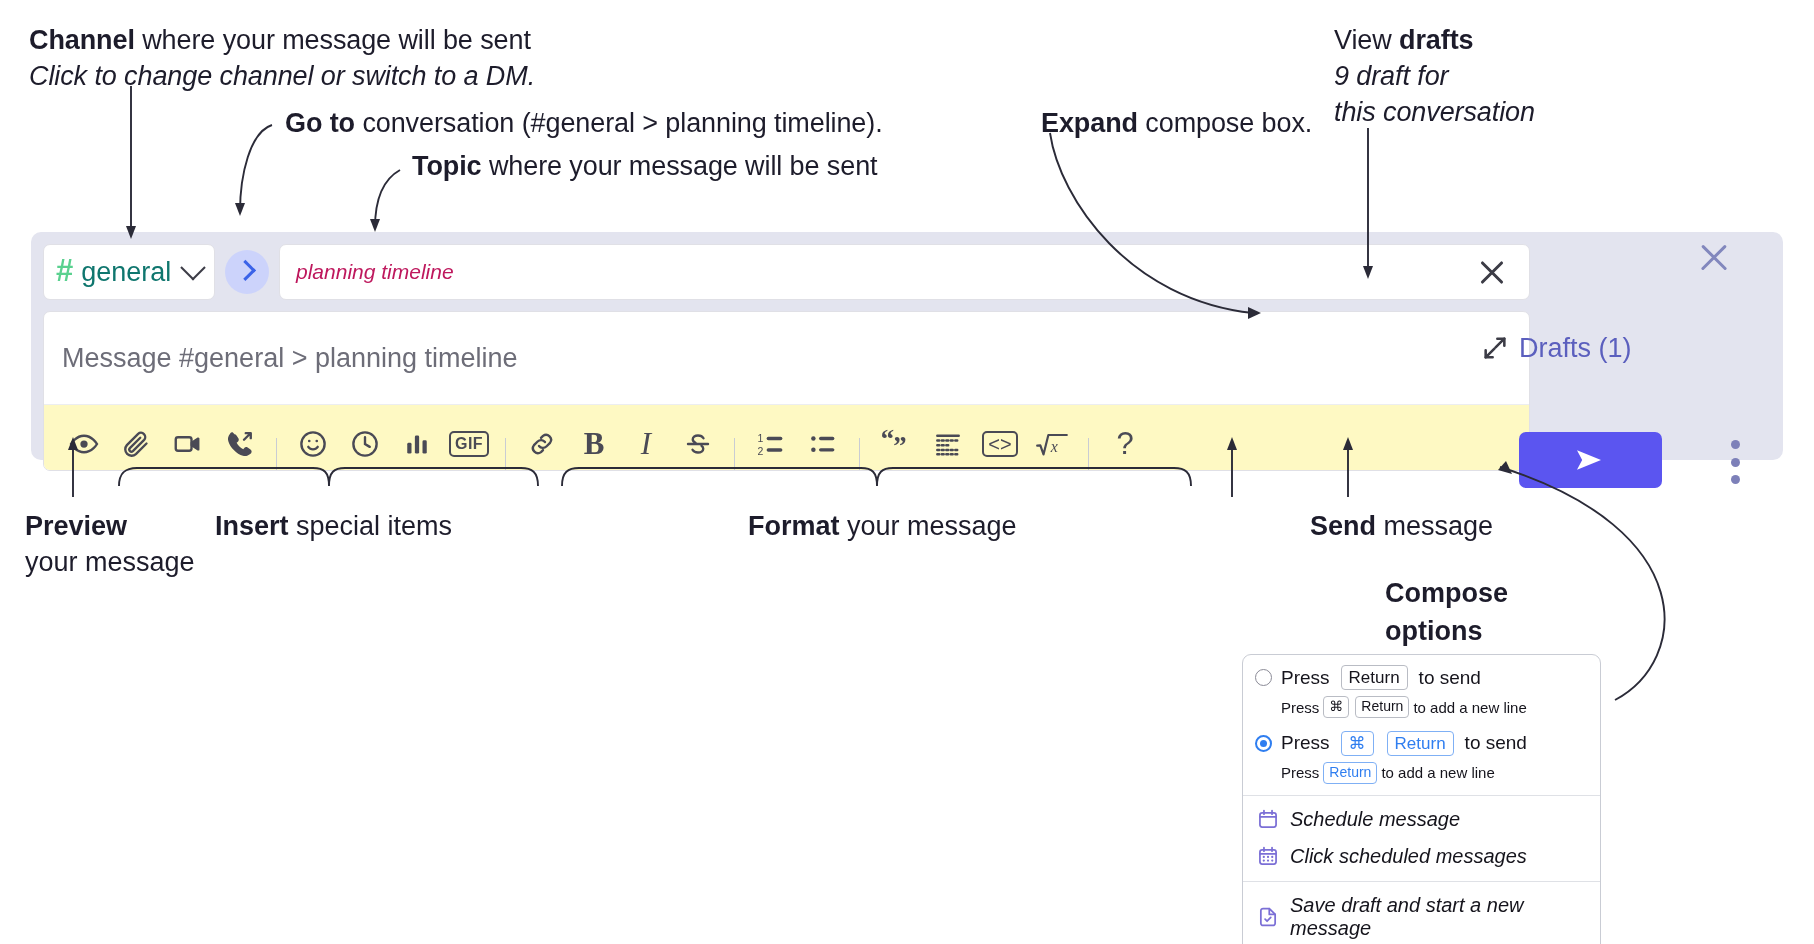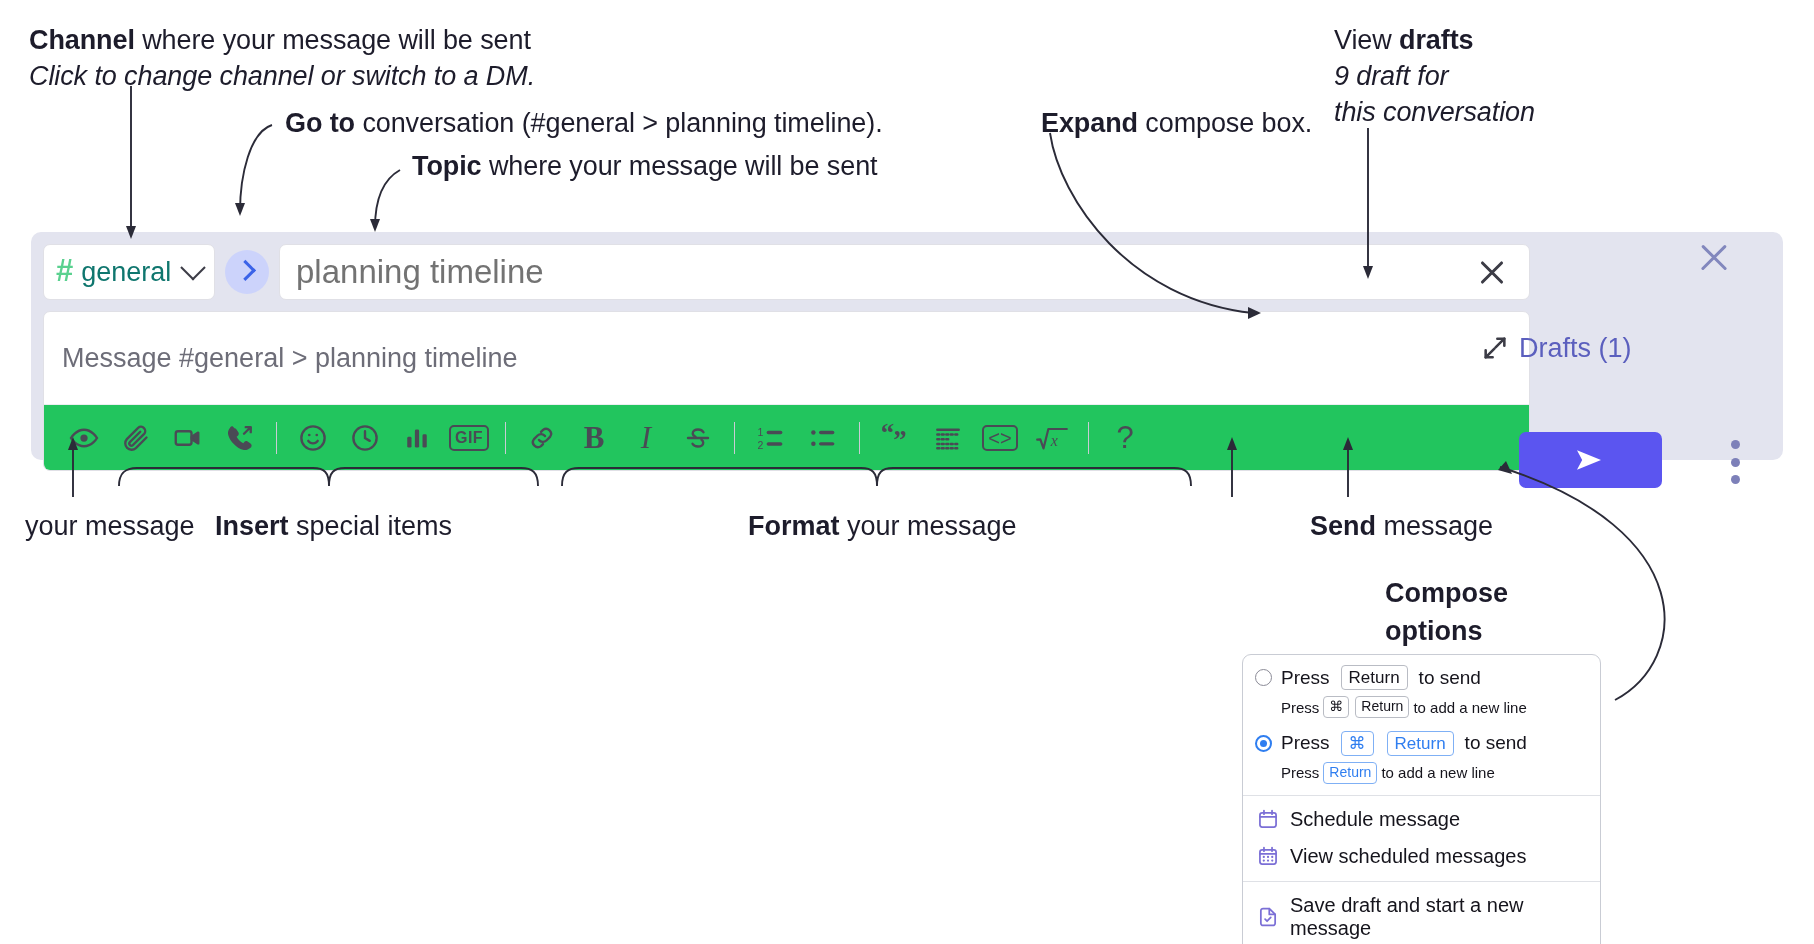--- a/index.html
+++ b/index.html
@@ -42,39 +42,39 @@
   .chev{width:16px;height:16px;border-right:2.6px solid #3c3c46;border-bottom:2.6px solid #3c3c46;transform:rotate(45deg) translate(-3px,-3px);}
   .goto-btn{
     width:44px;height:44px;border-radius:50%;background:#ccd3fb;
     display:flex;align-items:center;justify-content:center;flex:none;
   }
   .goto-chev{width:12px;height:12px;border-right:3.2px solid #3b63e8;border-top:3.2px solid #3b63e8;transform:rotate(45deg) translateX(-3px);}
   .topic-field{
     flex:1;height:56px;background:#ffffff;border:1px solid #e0e0e6;border-radius:7px;
     display:flex;align-items:center;padding:0 14px 0 16px;box-sizing:border-box;
   }
-  .topic-value{flex:1;font-size:33px;color:#737373;}
+  .topic-value{flex:1;font-size:21px;color:#be185d;font-style:italic;}
   .x-clear{width:30px;height:30px;position:relative;flex:none;margin-right:8px;}
   .x-clear:before,.x-clear:after{content:"";position:absolute;left:0;top:14px;width:30px;height:3px;background:#3c3c46;border-radius:2px;}
   .x-clear:before{transform:rotate(45deg);}
   .x-clear:after{transform:rotate(-45deg);}
 
   .msgbox{
     margin-top:11px;background:#ffffff;border:1px solid #e0e0e6;border-radius:7px;
     width:1487px;box-sizing:border-box;overflow:hidden;
   }
   .msg-input{
     height:76px;display:flex;align-items:center;padding:8px 18px;position:relative;
   }
   .msg-placeholder{font-size:27px;color:#6d6d78;}
   .expand-ico{position:absolute;right:20px;top:22px;width:28px;height:28px;}
 
   .toolbar{
-    height:66px;background:#22c55e;border-top:1px solid #eceef1;
-    display:flex;align-items:center;padding:0 14px;gap:0;box-sizing:border-box;
+    height:66px;background:#fef9c3;border-top:1px solid #eceef1;
+    display:flex;align-items:flex-end;padding:0 14px;gap:0;box-sizing:border-box;
   }
   .tb{width:52px;height:52px;display:flex;align-items:center;justify-content:center;color:#4a4a55;flex:none;}
   .tb svg{display:block;}
   .sep{width:1px;height:32px;background:#c9ccd4;margin:0 10px;flex:none;}
   .gifbox{
     border:2.4px solid #4a4a55;border-radius:5px;font-size:16px;font-weight:700;
     padding:2px 4px;letter-spacing:0.4px;color:#4a4a55;
   }
   .codebox{border:2.4px solid #4a4a55;border-radius:5px;padding:1px 4px;font-size:20px;color:#4a4a55;line-height:1;}
   .qmark{font-size:31px;color:#4a4a55;font-weight:400;}
@@ -110,21 +110,21 @@
   .mtxt{font-size:19px;color:#15141c;}
   .mtxt-sm{font-size:15px;color:#15141c;}
   .key{
     display:inline-block;border:1px solid #b9bcc4;border-radius:4px;background:#fff;
     padding:1px 7px;font-size:17px;color:#15141c;line-height:1.25;margin:0 2px;vertical-align:middle;
   }
   .key.sm{font-size:14px;padding:1px 5px;}
   .key.blue{border-color:#7fb0f5;color:#2f7ef0;}
   .subrow{margin-top:6px;margin-left:26px;display:flex;align-items:center;gap:2px;}
   .menu-div{height:1px;background:#dfe1e6;}
-  .menu-item{display:flex;align-items:center;gap:11px;padding:7px 14px;}
+  .menu-item{display:flex;align-items:center;gap:11px;padding:7px 14px;font-style:italic;}
   .menu-item .mi-label{font-size:20px;color:#15141c;}
   .mi-ico{width:22px;height:22px;flex:none;color:#7b6fd6;}
 
   
   .cap{font-size:27px;line-height:36px;color:#1d1c2b;}
   .cap b{font-weight:700;}
 </style>
 </head>
 <body>
 
@@ -334,20 +334,21 @@
       <path d="M3.6 6.2l14.4 5.8-14.4 5.8 3.1-5.8z"></path>
     </svg>
   </div>
   <div class="abs kebab">
       <i></i>
       <i></i>
       <i></i>
     </div>
 
   <div class="abs cap" style="left:25px;top:508px;width:200px;">
+    <div><b>Preview</b></div>
     <div><span>your message</span></div>
   </div>
 
   <div class="abs cap" style="left:215px;top:508px;width:400px;">
     <b>Insert</b><span> special items</span>
   </div>
 
   <div class="abs cap" style="left:748px;top:508px;width:420px;">
     <b>Format</b><span> your message</span>
   </div>
@@ -408,21 +409,21 @@
         <span class="mi-label">Schedule message</span>
       </div>
       <div class="menu-item">
         <span class="mi-ico">
           <svg viewBox="0 0 24 24" width="22" height="22" fill="none" stroke="#7b6fd6" stroke-width="1.9" stroke-linecap="round">
             <rect x="3.2" y="5.2" width="17.6" height="15.6" rx="2.4"></rect>
             <path d="M3.2 9.6h17.6M7.6 2.8v4M16.4 2.8v4"></path>
             <path d="M7.4 13h.05M12 13h.05M16.6 13h.05M7.4 17h.05M12 17h.05M16.6 17h.05" stroke-width="2.4"></path>
           </svg>
         </span>
-        <span class="mi-label">View scheduled messages</span>
+        <span class="mi-label">Click scheduled messages</span>
       </div>
     </div>
 
     <div class="menu-div"></div>
 
     <div style="padding:5px 0 7px 0;">
       <div class="menu-item">
         <span class="mi-ico">
           <svg viewBox="0 0 24 24" width="22" height="22" fill="none" stroke="#7b6fd6" stroke-width="1.9" stroke-linecap="round" stroke-linejoin="round">
             <path d="M13.4 2.8H6.6a2.4 2.4 0 0 0-2.4 2.4v13.6a2.4 2.4 0 0 0 2.4 2.4h10.8a2.4 2.4 0 0 0 2.4-2.4V9.2z"></path>

